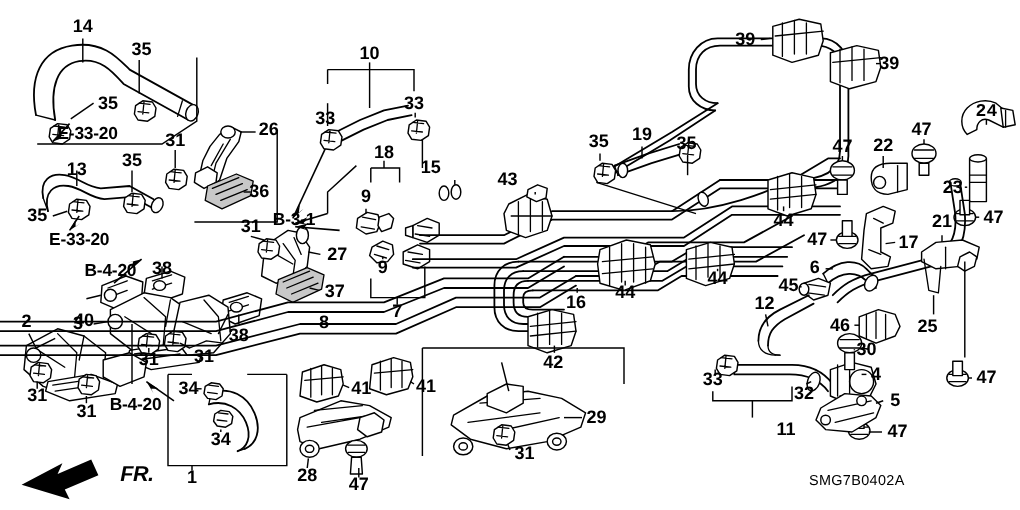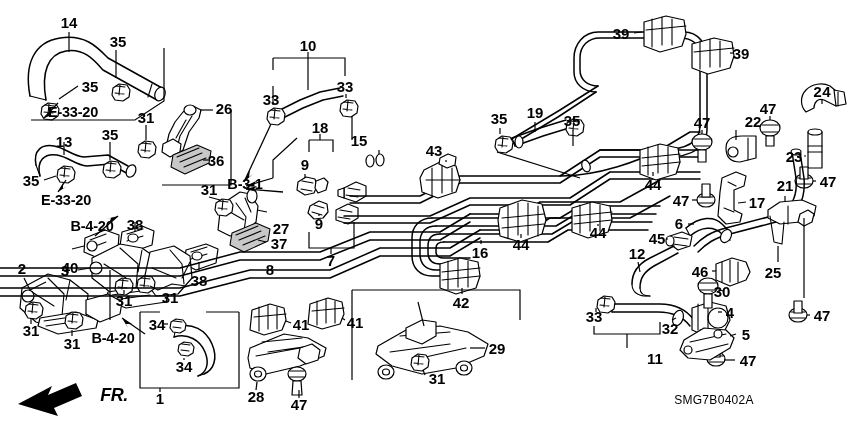--- a/index.html
+++ b/index.html
@@ -603,21 +603,21 @@
       <div class="lbl" style="left: 69px; top: 22px;">14</div>
       <div class="lbl" style="left: 118px; top: 41px;">35</div>
       <div class="lbl" style="left: 90px; top: 86px;">35</div>
       <div class="lbl" style="left: 64px; top: 141px;">13</div>
       <div class="lbl" style="left: 110px; top: 134px;">35</div>
       <div class="lbl" style="left: 31px; top: 180px;">35</div>
       <div class="lbl" style="left: 146px; top: 117px;">31</div>
       <div class="lbl" style="left: 224px; top: 108px;">26</div>
       <div class="lbl" style="left: 216px; top: 160px;">36</div>
       <div class="lbl" style="left: 209px; top: 189px;">31</div>
-      <div class="lbl" style="left: 281px; top: 228px;">27</div>
+      <div class="lbl" style="left: 281px; top: 212px;">27</div>
       <div class="lbl" style="left: 279px; top: 243px;">37</div>
       <div class="lbl" style="left: 135px; top: 224px;">38</div>
       <div class="lbl" style="left: 199px; top: 280px;">38</div>
       <div class="lbl" style="left: 70px; top: 249px; margin-top: 18px;">40</div>
       <div class="lbl" style="left: 22px; top: 268px;">2</div>
       <div class="lbl" style="left: 65px; top: 270px;">3</div>
       <div class="lbl" style="left: 124px; top: 300px;">31</div>
       <div class="lbl" style="left: 170px; top: 297px;">31</div>
       <div class="lbl" style="left: 31px; top: 330px;">31</div>
       <div class="lbl" style="left: 72px; top: 343px;">31</div>
@@ -626,40 +626,40 @@
       <div class="lbl" style="left: 184px; top: 366px;">34</div>
       <div class="lbl" style="left: 160px; top: 398px;">1</div>
       <div class="lbl" style="left: 308px; top: 45px;">10</div>
       <div class="lbl" style="left: 271px; top: 99px;">33</div>
       <div class="lbl" style="left: 345px; top: 86px;">33</div>
       <div class="lbl" style="left: 320px; top: 127px;">18</div>
       <div class="lbl" style="left: 305px; top: 164px;">9</div>
       <div class="lbl" style="left: 319px; top: 223px;">9</div>
       <div class="lbl" style="left: 331px; top: 260px;">7</div>
       <div class="lbl" style="left: 359px; top: 140px;">15</div>
-      <div class="lbl" style="left: 434px; top: 150px;">43</div>
+      <div class="lbl" style="left: 423px; top: 150px;">43</div>
       <div class="lbl" style="left: 480px; top: 252px;">16</div>
       <div class="lbl" style="left: 301px; top: 324px;">41</div>
       <div class="lbl" style="left: 355px; top: 322px;">41</div>
       <div class="lbl" style="left: 256px; top: 396px;">28</div>
       <div class="lbl" style="left: 299px; top: 404px;">47</div>
       <div class="lbl" style="left: 497px; top: 348px;">29</div>
       <div class="lbl" style="left: 437px; top: 378px;">31</div>
       <div class="lbl" style="left: 461px; top: 302px;">42</div>
       <div class="lbl" style="left: 499px; top: 118px;">35</div>
       <div class="lbl" style="left: 535px; top: 112px;">19</div>
       <div class="lbl" style="left: 572px; top: 120px;">35</div>
       <div class="lbl" style="left: 521px; top: 244px;">44</div>
       <div class="lbl" style="left: 598px; top: 232px;">44</div>
       <div class="lbl" style="left: 653px; top: 184px;">44</div>
       <div class="lbl" style="left: 621px; top: 33px;">39</div>
       <div class="lbl" style="left: 741px; top: 53px;">39</div>
       <div class="lbl" style="left: 822px; top: 93px; font-family: Liberation Mono, monospace;">24</div>
       <div class="lbl" style="left: 794px; top: 156px;">23</div>
-      <div class="lbl" style="left: 736px; top: 121px; margin-left: 17px;">22</div>
+      <div class="lbl" style="left: 736px; top: 121px;">22</div>
       <div class="lbl" style="left: 702px; top: 122px;">47</div>
       <div class="lbl" style="left: 768px; top: 108px;">47</div>
       <div class="lbl" style="left: 757px; top: 202px;">17</div>
       <div class="lbl" style="left: 681px; top: 200px;">47</div>
       <div class="lbl" style="left: 785px; top: 185px;">21</div>
       <div class="lbl" style="left: 679px; top: 223px;">6</div>
       <div class="lbl" style="left: 657px; top: 238px;">45</div>
       <div class="lbl" style="left: 637px; top: 253px;">12</div>
       <div class="lbl" style="left: 700px; top: 271px;">46</div>
       <div class="lbl" style="left: 722px; top: 291px;">30</div>

